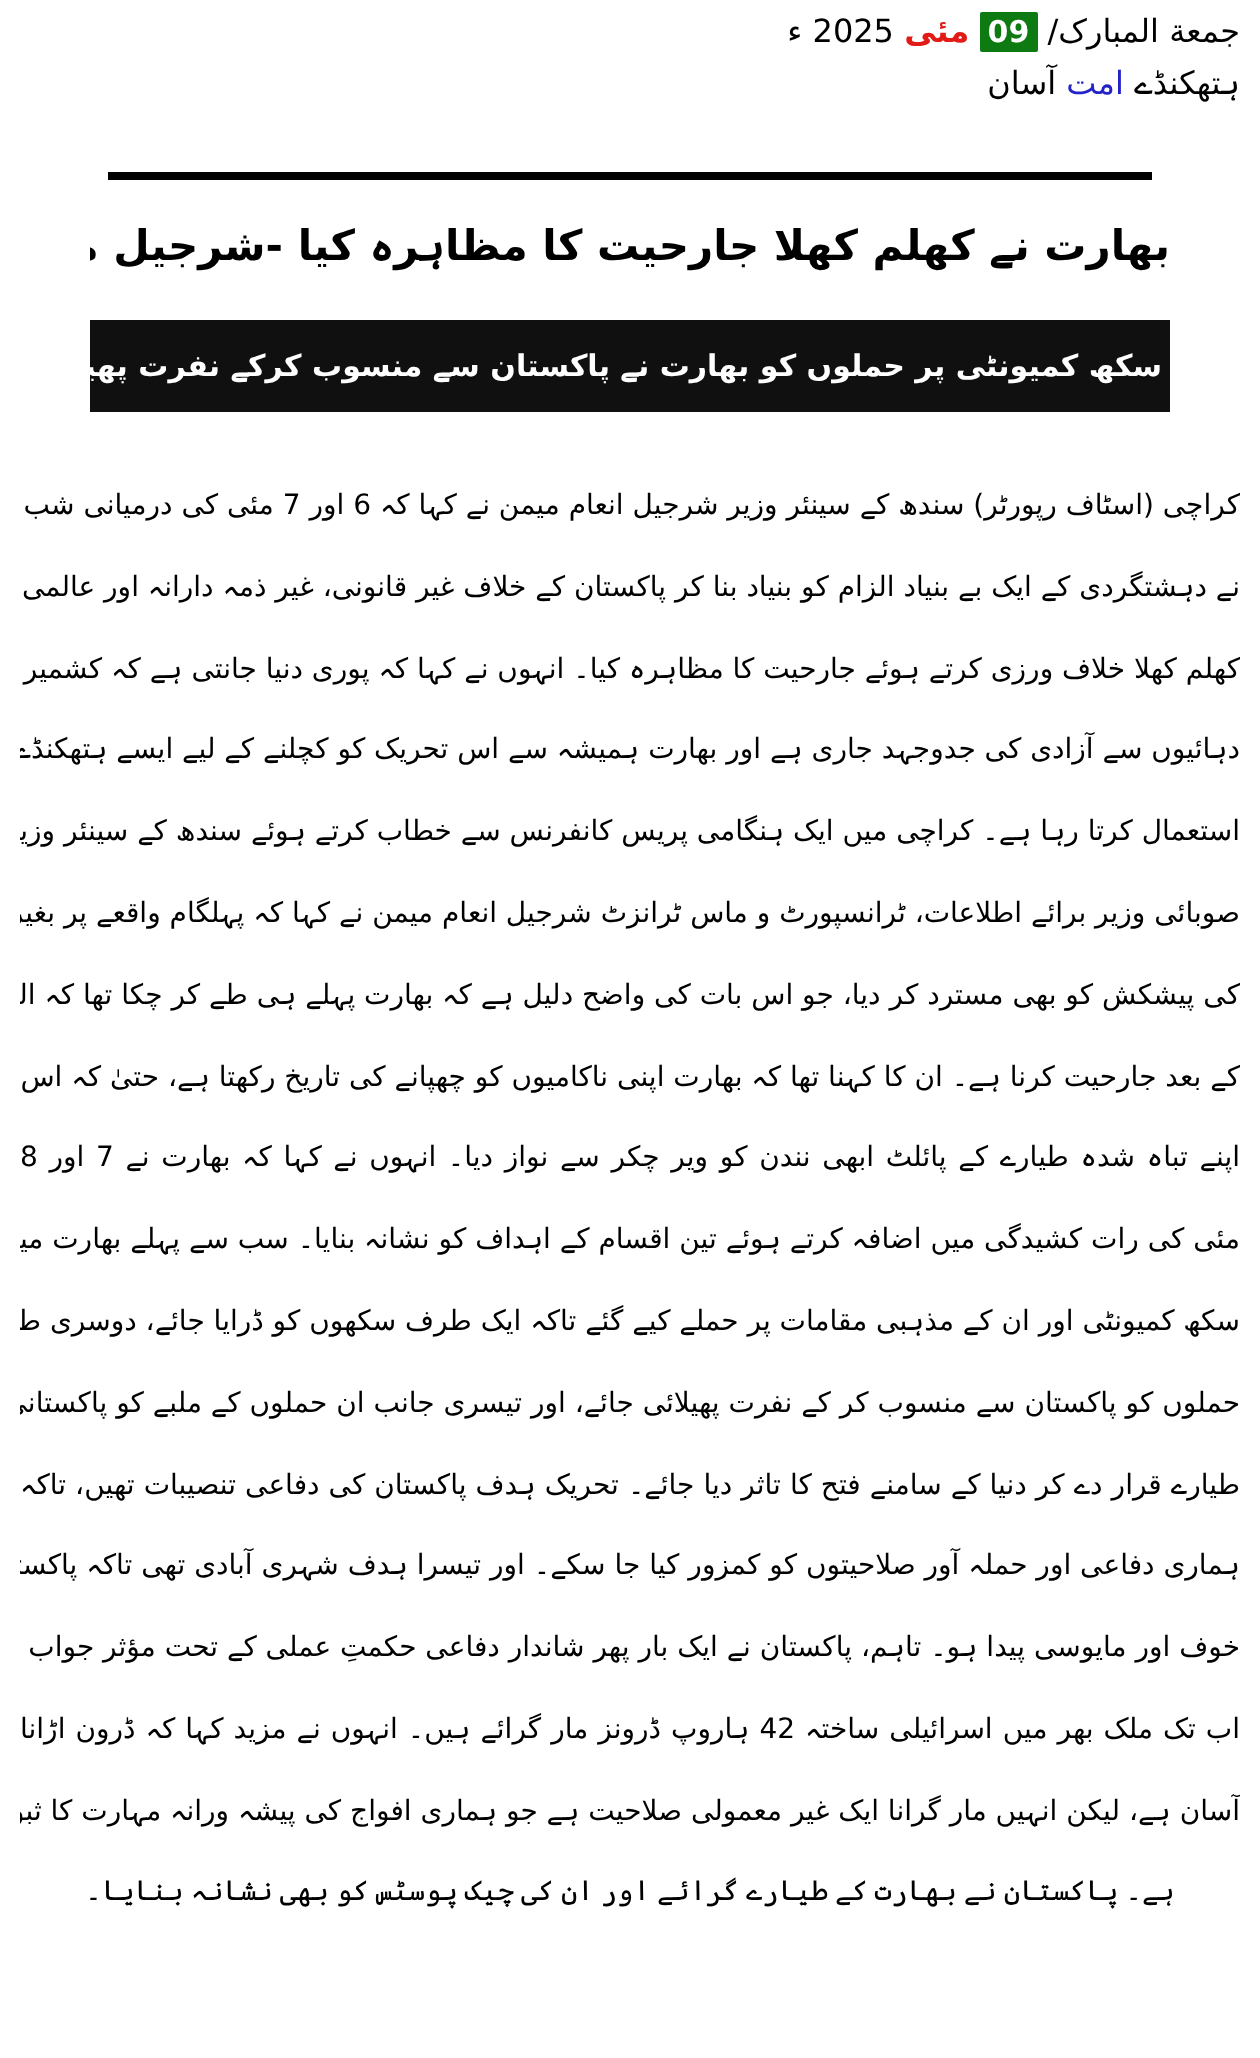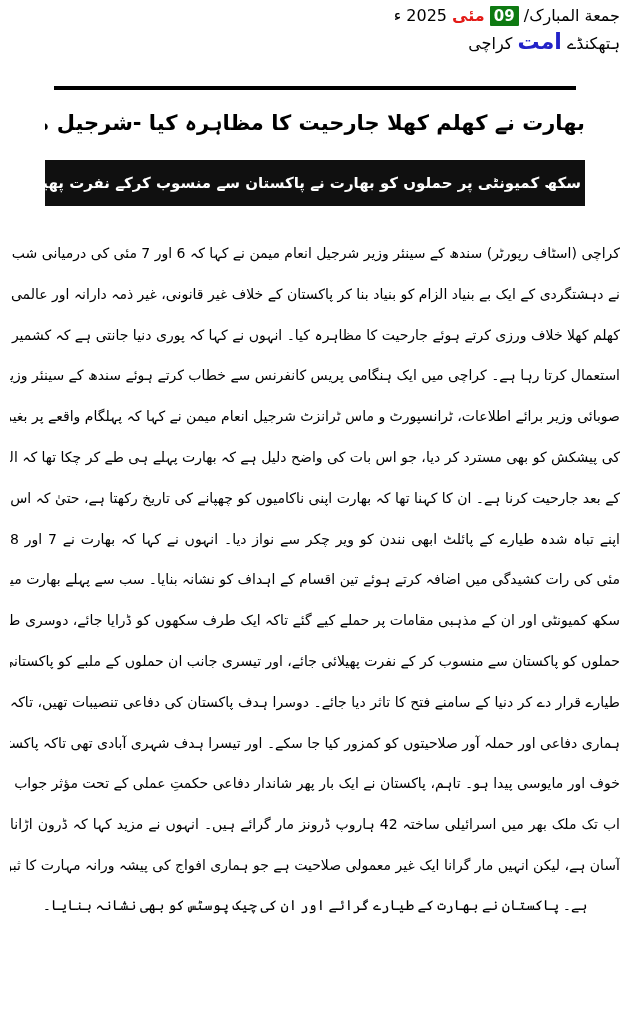--- a/index.html
+++ b/index.html
@@ -11,21 +11,21 @@
   .masthead{
     position:absolute;top:3px;right:10px;text-align:right;direction:rtl;
     font-size:16px;line-height:26px;
   }
   .masthead .row{white-space:nowrap;margin-left:12px;}
   .day-badge{
     display:inline-block;background:#0e7a12;color:#fff;font-weight:bold;
     padding:0 4px;border-radius:1px;font-size:15px;line-height:20px;
   }
   .month-red{color:#e31b17;font-weight:bold;}
-  .paper-blue{color:#2323c8;font-weight:bold;font-size:22px;}
+  .paper-blue{color:#2323c8;font-weight:normal;font-size:16px;}
   
   .article-head{
     position:absolute;left:45px;top:86px;width:540px;direction:rtl;
   }
   .headline-rule{border-top:4px solid #000;width:522px;margin:0 auto;}
   .headline{
     font-size:21px;font-weight:bold;text-align:center;
     line-height:66px;height:70px;white-space:nowrap;overflow:hidden;
   }
   .subheadline-bar{
@@ -51,41 +51,42 @@
   <div class="row">
     <span>جمعة المبارک/</span>
     <span class="day-badge" style="background: rgb(14, 122, 18);">09</span>
     <span class="month-red" style="color: rgb(227, 27, 23);">مئی</span>
     <span>2025</span>
     <span>ء</span>
   </div>
   <div class="row">
     <span>ہتھکنڈے</span>
     <span class="paper-blue" style="color: rgb(35, 35, 200);">امت</span>
-    <span>کراچی</span>
+    <span>آسان</span>
   </div>
 </div>
 
 <div class="article-head">
   <div class="headline-rule"></div>
   <div class="headline">بھارت نے کھلم کھلا جارحیت کا مظاہرہ کیا -شرجیل میمن</div>
   <div class="subheadline-bar" style="background: rgb(16, 16, 16);">سکھ کمیونٹی پر حملوں کو بھارت نے پاکستان سے منسوب کرکے نفرت پھیلانے کی کوشش کی</div>
 </div>
 
 <div class="body-text">
     <div class="body-line">کراچی (اسٹاف رپورٹر) سندھ کے سینئر وزیر شرجیل انعام میمن نے کہا کہ 6 اور 7 مئی کی درمیانی شب بھارت</div>
     <div class="body-line">نے دہشتگردی کے ایک بے بنیاد الزام کو بنیاد بنا کر پاکستان کے خلاف غیر قانونی، غیر ذمہ دارانہ اور عالمی قوانین کی</div>
     <div class="body-line">کھلم کھلا خلاف ورزی کرتے ہوئے جارحیت کا مظاہرہ کیا۔ انہوں نے کہا کہ پوری دنیا جانتی ہے کہ کشمیر میں</div>
+    <div class="body-line">دہائیوں سے آزادی کی جدوجہد جاری ہے اور بھارت ہمیشہ سے اس تحریک کو کچلنے کے لیے ایسے ہتھکنڈے</div>
     <div class="body-line">استعمال کرتا رہا ہے۔ کراچی میں ایک ہنگامی پریس کانفرنس سے خطاب کرتے ہوئے سندھ کے سینئر وزیر اور</div>
     <div class="body-line">صوبائی وزیر برائے اطلاعات، ٹرانسپورٹ و ماس ٹرانزٹ شرجیل انعام میمن نے کہا کہ پہلگام واقعے پر بغیر</div>
     <div class="body-line">کی پیشکش کو بھی مسترد کر دیا، جو اس بات کی واضح دلیل ہے کہ بھارت پہلے ہی طے کر چکا تھا کہ الزام تراشی</div>
     <div class="body-line">کے بعد جارحیت کرنا ہے۔ ان کا کہنا تھا کہ بھارت اپنی ناکامیوں کو چھپانے کی تاریخ رکھتا ہے، حتیٰ کہ اس نے</div>
     <div class="body-line">اپنے تباہ شدہ طیارے کے پائلٹ ابھی نندن کو ویر چکر سے نواز دیا۔ انہوں نے کہا کہ بھارت نے 7 اور 8</div>
     <div class="body-line">مئی کی رات کشیدگی میں اضافہ کرتے ہوئے تین اقسام کے اہداف کو نشانہ بنایا۔ سب سے پہلے بھارت میں</div>
     <div class="body-line">سکھ کمیونٹی اور ان کے مذہبی مقامات پر حملے کیے گئے تاکہ ایک طرف سکھوں کو ڈرایا جائے، دوسری طرف ان</div>
     <div class="body-line">حملوں کو پاکستان سے منسوب کر کے نفرت پھیلائی جائے، اور تیسری جانب ان حملوں کے ملبے کو پاکستانی</div>
-    <div class="body-line">طیارے قرار دے کر دنیا کے سامنے فتح کا تاثر دیا جائے۔ دوسرا ہدف پاکستان کی دفاعی تنصیبات تھیں، تاکہ</div>
+    <div class="body-line">طیارے قرار دے کر دنیا کے سامنے فتح کا تاثر دیا جائے۔ تحریک ہدف پاکستان کی دفاعی تنصیبات تھیں، تاکہ</div>
     <div class="body-line">ہماری دفاعی اور حملہ آور صلاحیتوں کو کمزور کیا جا سکے۔ اور تیسرا ہدف شہری آبادی تھی تاکہ پاکستانی عوام میں</div>
     <div class="body-line">خوف اور مایوسی پیدا ہو۔ تاہم، پاکستان نے ایک بار پھر شاندار دفاعی حکمتِ عملی کے تحت مؤثر جواب دیا اور</div>
     <div class="body-line">اب تک ملک بھر میں اسرائیلی ساختہ 42 ہاروپ ڈرونز مار گرائے ہیں۔ انہوں نے مزید کہا کہ ڈرون اڑانا</div>
     <div class="body-line">آسان ہے، لیکن انہیں مار گرانا ایک غیر معمولی صلاحیت ہے جو ہماری افواج کی پیشہ ورانہ مہارت کا ثبوت</div>
     <div class="body-line last">ہے۔ پاکستان نے بھارت کے طیارے گرائے اور ان کی چیک پوسٹس کو بھی نشانہ بنایا۔</div>
   </div>
 
 </body></html>

